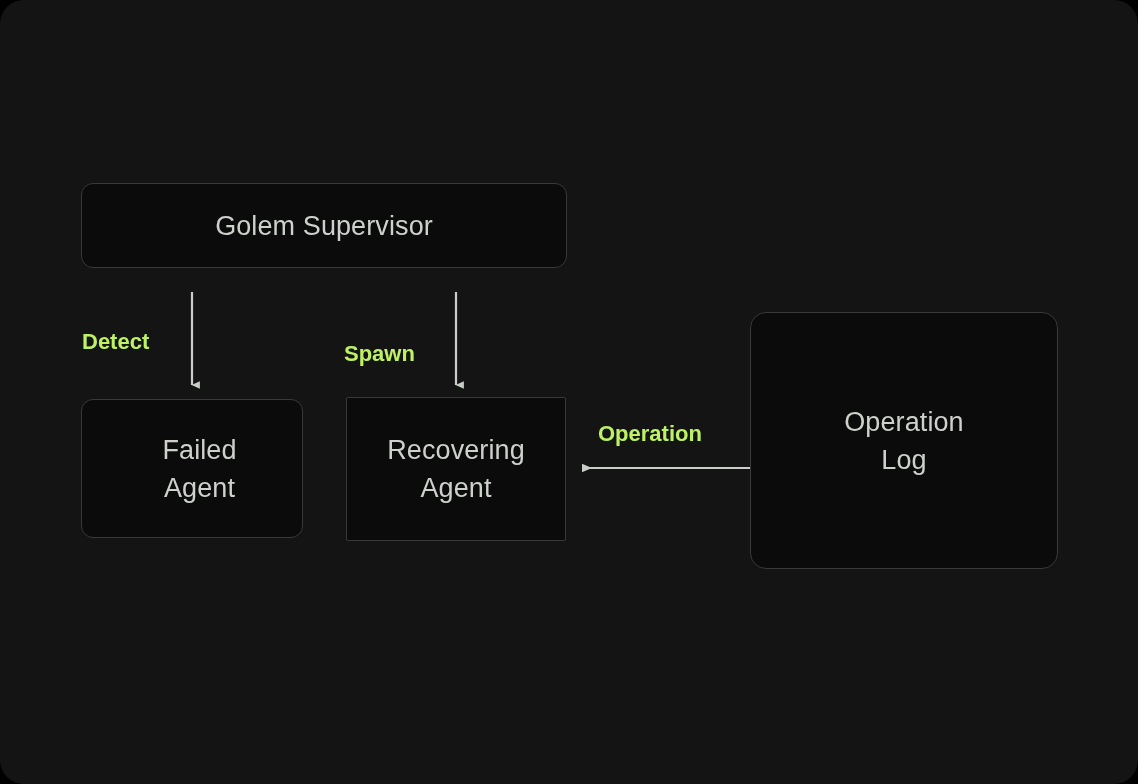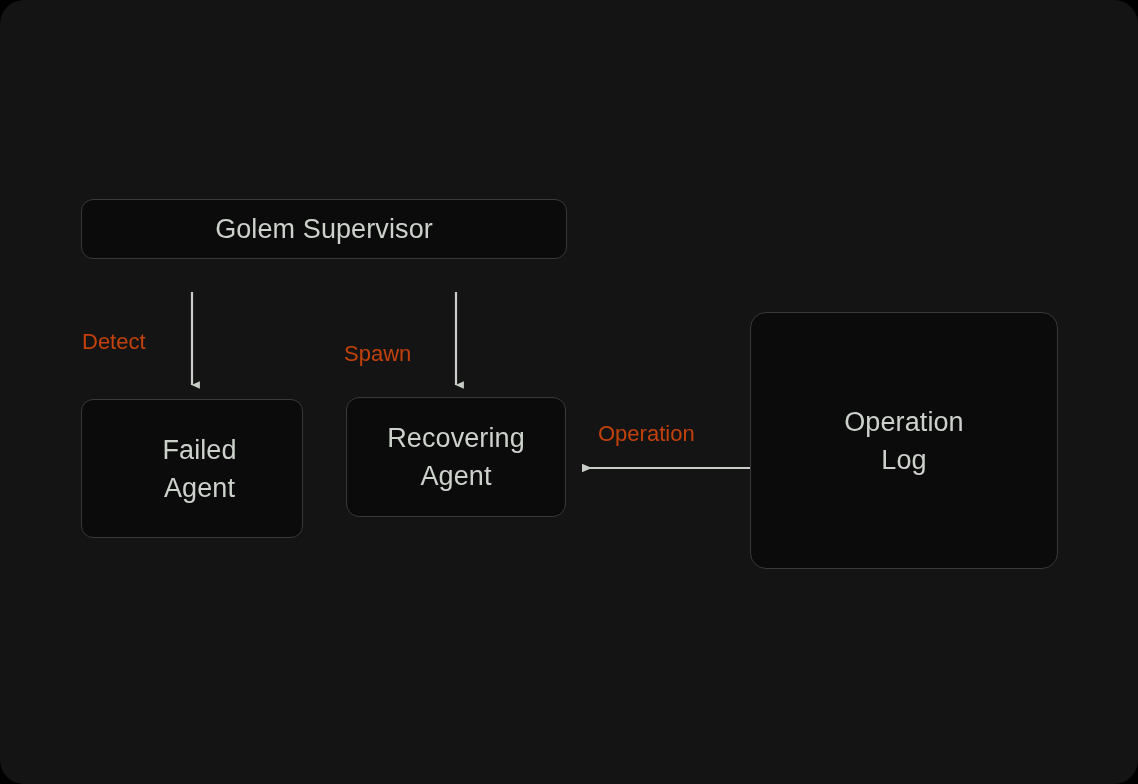--- a/index.html
+++ b/index.html
@@ -44,37 +44,37 @@
   .node-label {
     color: #cdd1cc;
     font-size: 27px;
     line-height: 38px;
     font-weight: 400;
     letter-spacing: 0.1px;
     white-space: pre-line;
   }
   .edge-label {
     position: absolute;
-    color: #c2410c;
+    color: #bef264;
     font-size: 22px;
     line-height: 26px;
-    font-weight: 400;
+    font-weight: 700;
     white-space: nowrap;
   }
 
   
   #node-supervisor {
-    left: 81px;  top: 199px;  width: 486px; height: 60px; justify-content: center;
+    left: 81px;  top: 183px;  width: 486px; height: 85px; justify-content: center;
   }
   #node-failed {
     left: 81px;  top: 399px;  width: 222px; height: 139px; padding-left: 15px;
   }
   #node-recovering {
-    left: 346px; top: 397px;  width: 220px; height: 120px;
-    border-radius: 13px;
+    left: 346px; top: 397px;  width: 220px; height: 144px;
+    border-radius: 2px;
   }
   #node-oplog {
     left: 750px; top: 312px;  width: 308px; height: 257px;
     border-radius: 16px;
   }
 
   
   #label-detect   { left: 82px;  top: 329px; }
   #label-spawn    { left: 344px; top: 329px; margin-top: 12px; }
   #label-playback { left: 598px; top: 421px; }

